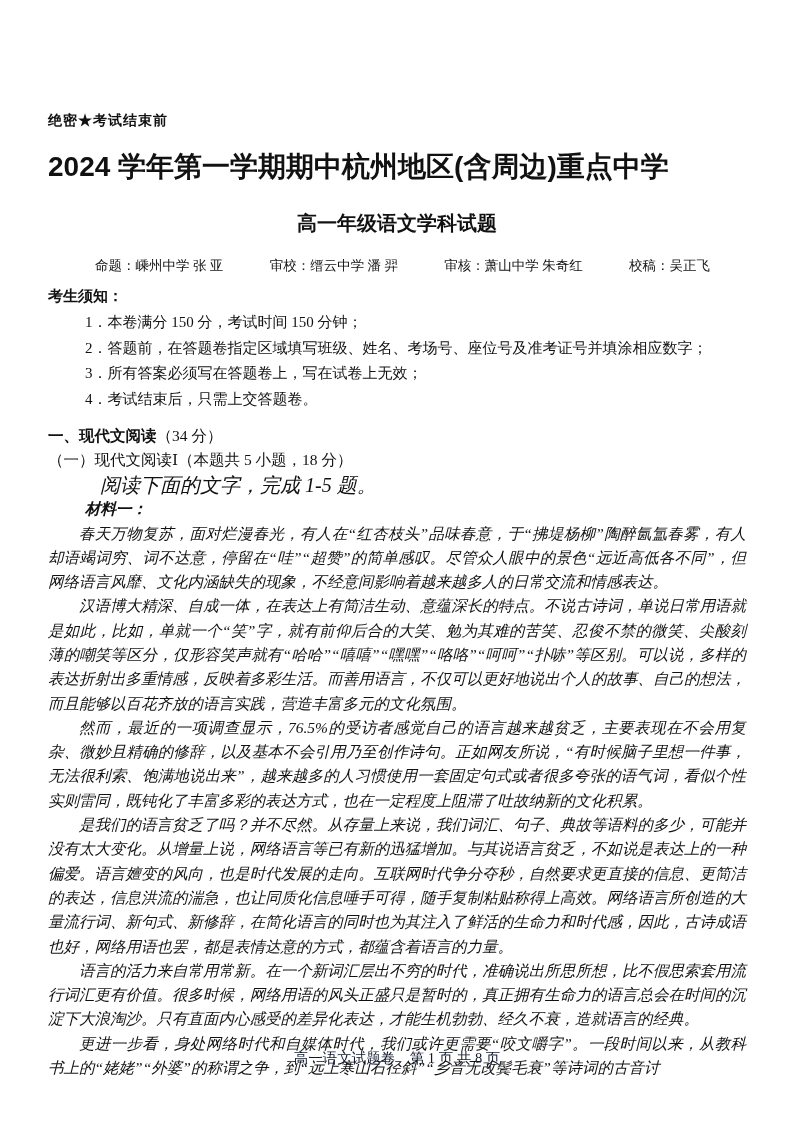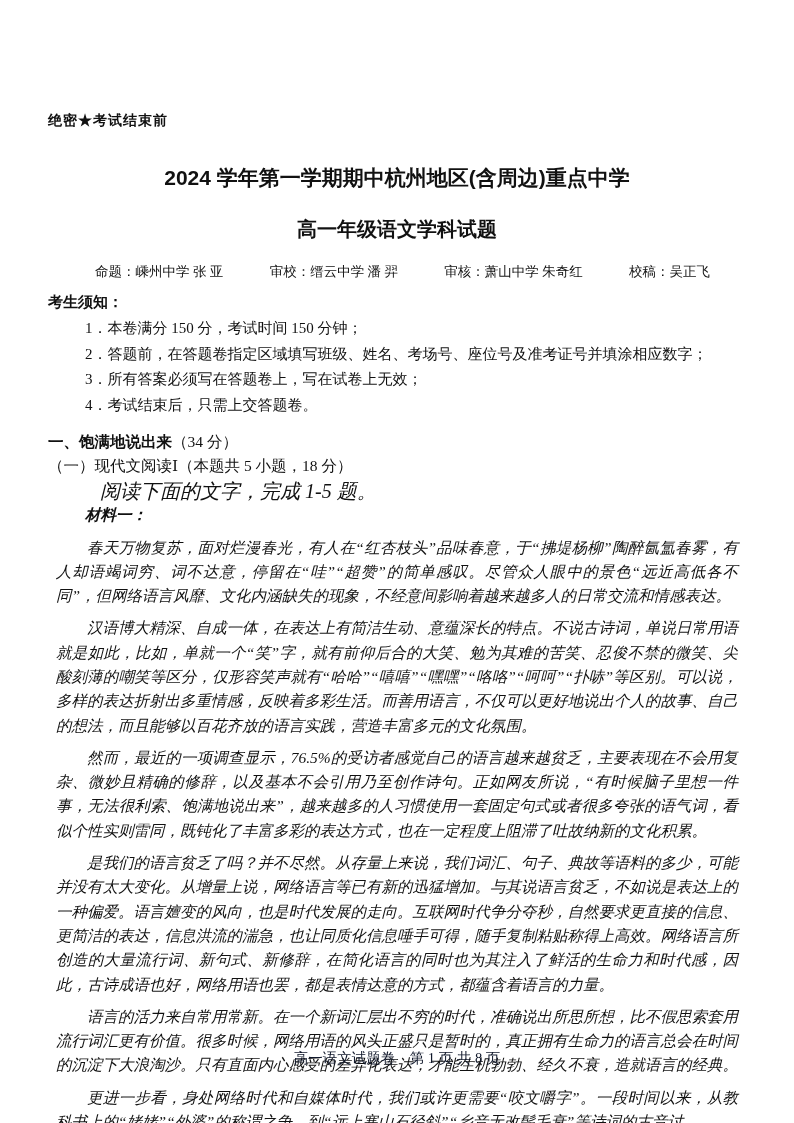--- a/index.html
+++ b/index.html
@@ -18,23 +18,23 @@
     font-family: "Liberation Serif", "DejaVu Serif", serif;
     color: #111111;
     overflow: hidden;
   }
   .classification {
     font-size: 14px;
     font-weight: bold;
     letter-spacing: 1px;
   }
   .title {
-    margin-top: 34px;
-    text-align: center;
-    font-size: 21px;
+    margin-top: 18px;
+    text-align: left;
+    font-size: 28px;
     font-weight: bold;
     font-family: "Liberation Sans", "DejaVu Sans", sans-serif;
   }
   .subtitle {
     margin-top: 24px;
     text-align: center;
     font-size: 20px;
     font-weight: bold;
     font-family: "Liberation Sans", "DejaVu Sans", sans-serif;
   }
@@ -82,21 +82,21 @@
   }
   .material-label {
     font-size: 15.5px;
     line-height: 24.5px;
     padding-left: 37px;
     font-weight: bold;
     font-style: italic;
     font-family: "Liberation Sans", "DejaVu Sans", sans-serif;
   }
   .material p {
-    margin: 8px;
+    margin: 0;
     font-size: 15.5px;
     line-height: 24.3px;
     text-indent: 2em;
     text-align: justify;
     font-style: italic;
   }
   .footer {
     position: absolute;
     left: 0;
     bottom: 55px;
@@ -127,21 +127,21 @@
   <div class="notice-heading">考生须知：</div>
 
   <ul class="notice-list">
     <li>1．本卷满分 150 分，考试时间 150 分钟；</li>
     <li>2．答题前，在答题卷指定区域填写班级、姓名、考场号、座位号及准考证号并填涂相应数字；</li>
     <li>3．所有答案必须写在答题卷上，写在试卷上无效；</li>
     <li>4．考试结束后，只需上交答题卷。</li>
   </ul>
 
   <div class="section-heading">
-    <span class="bold">一、饱满地说出来</span><span>（34 分）</span>
+    <span class="bold">一、现代文阅读</span><span>（34 分）</span>
   </div>
 
   <div class="subsection">（一）现代文阅读Ⅰ（本题共 5 小题，18 分）</div>
 
   <div class="instruction">阅读下面的文字，完成 1-5 题。</div>
 
   <div class="material-label">材料一：</div>
 
   <div class="material">
     <p>春天万物复苏，面对烂漫春光，有人在“红杏枝头”品味春意，于“拂堤杨柳”陶醉氤氲春雾，有人却语竭词穷、词不达意，停留在“哇”“超赞”的简单感叹。尽管众人眼中的景色“远近高低各不同”，但网络语言风靡、文化内涵缺失的现象，不经意间影响着越来越多人的日常交流和情感表达。</p>

